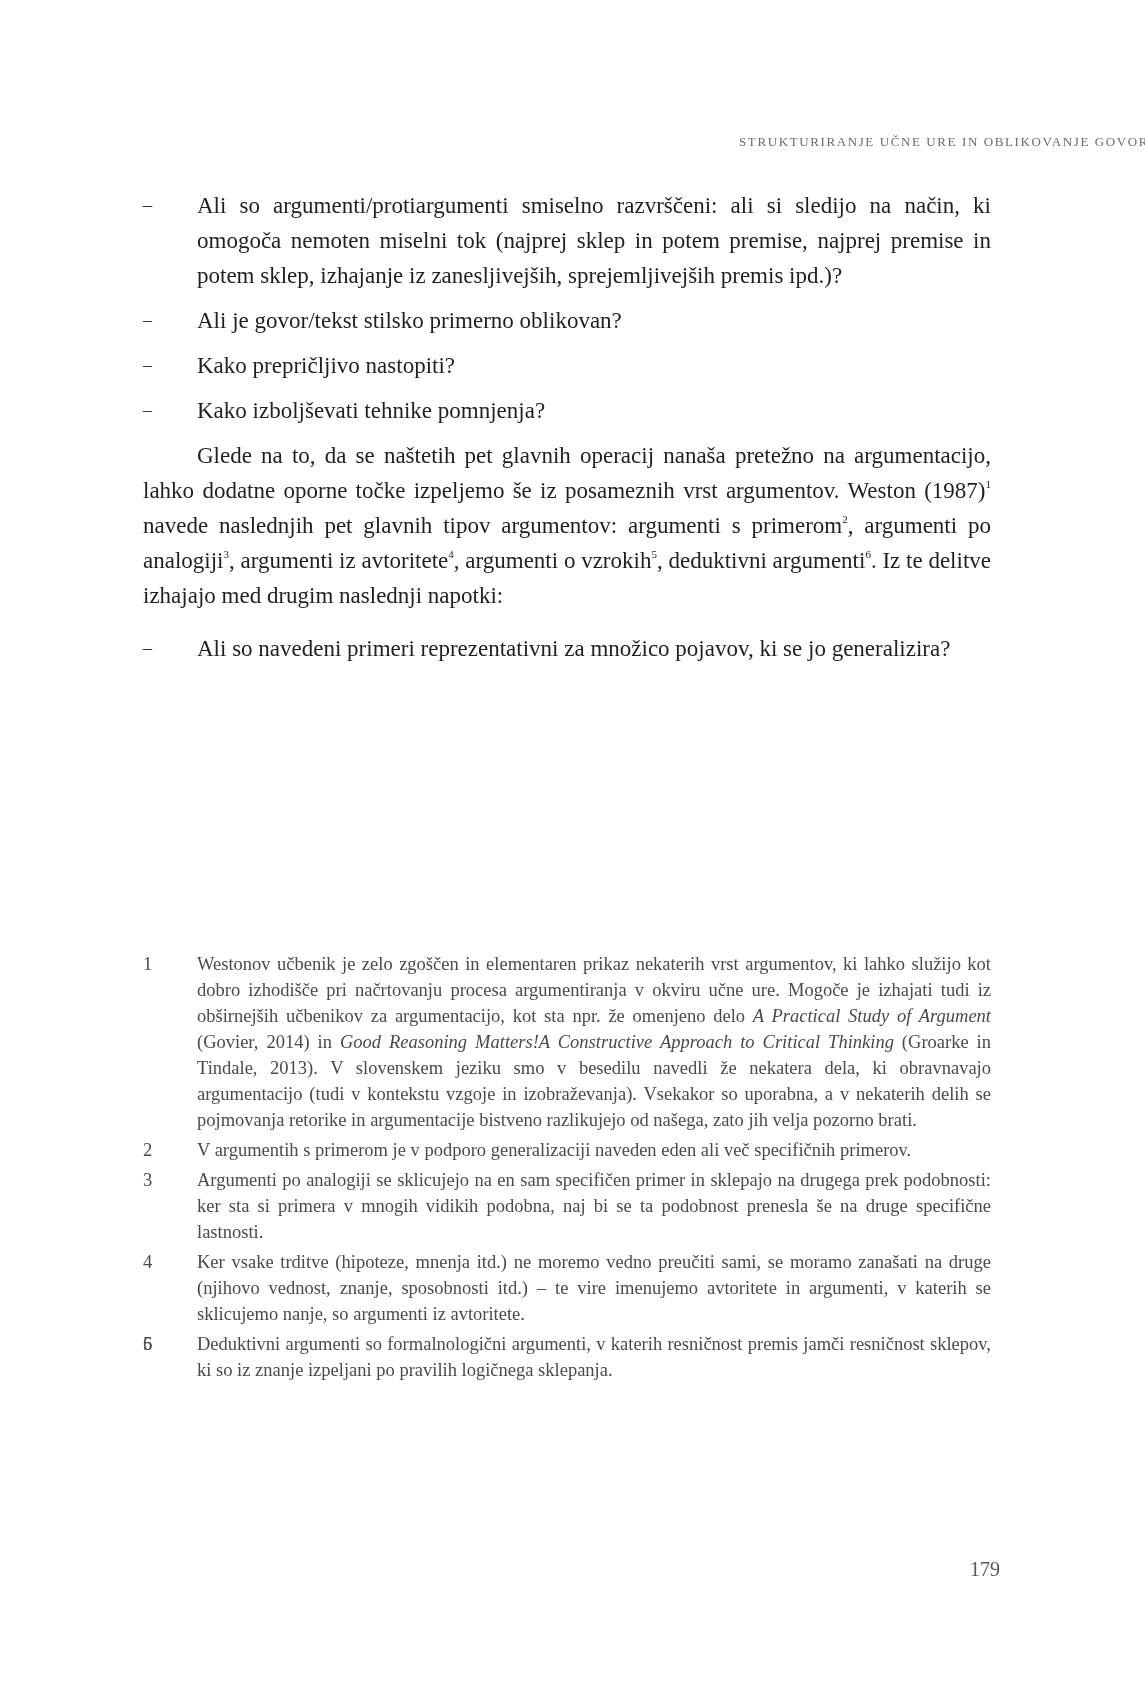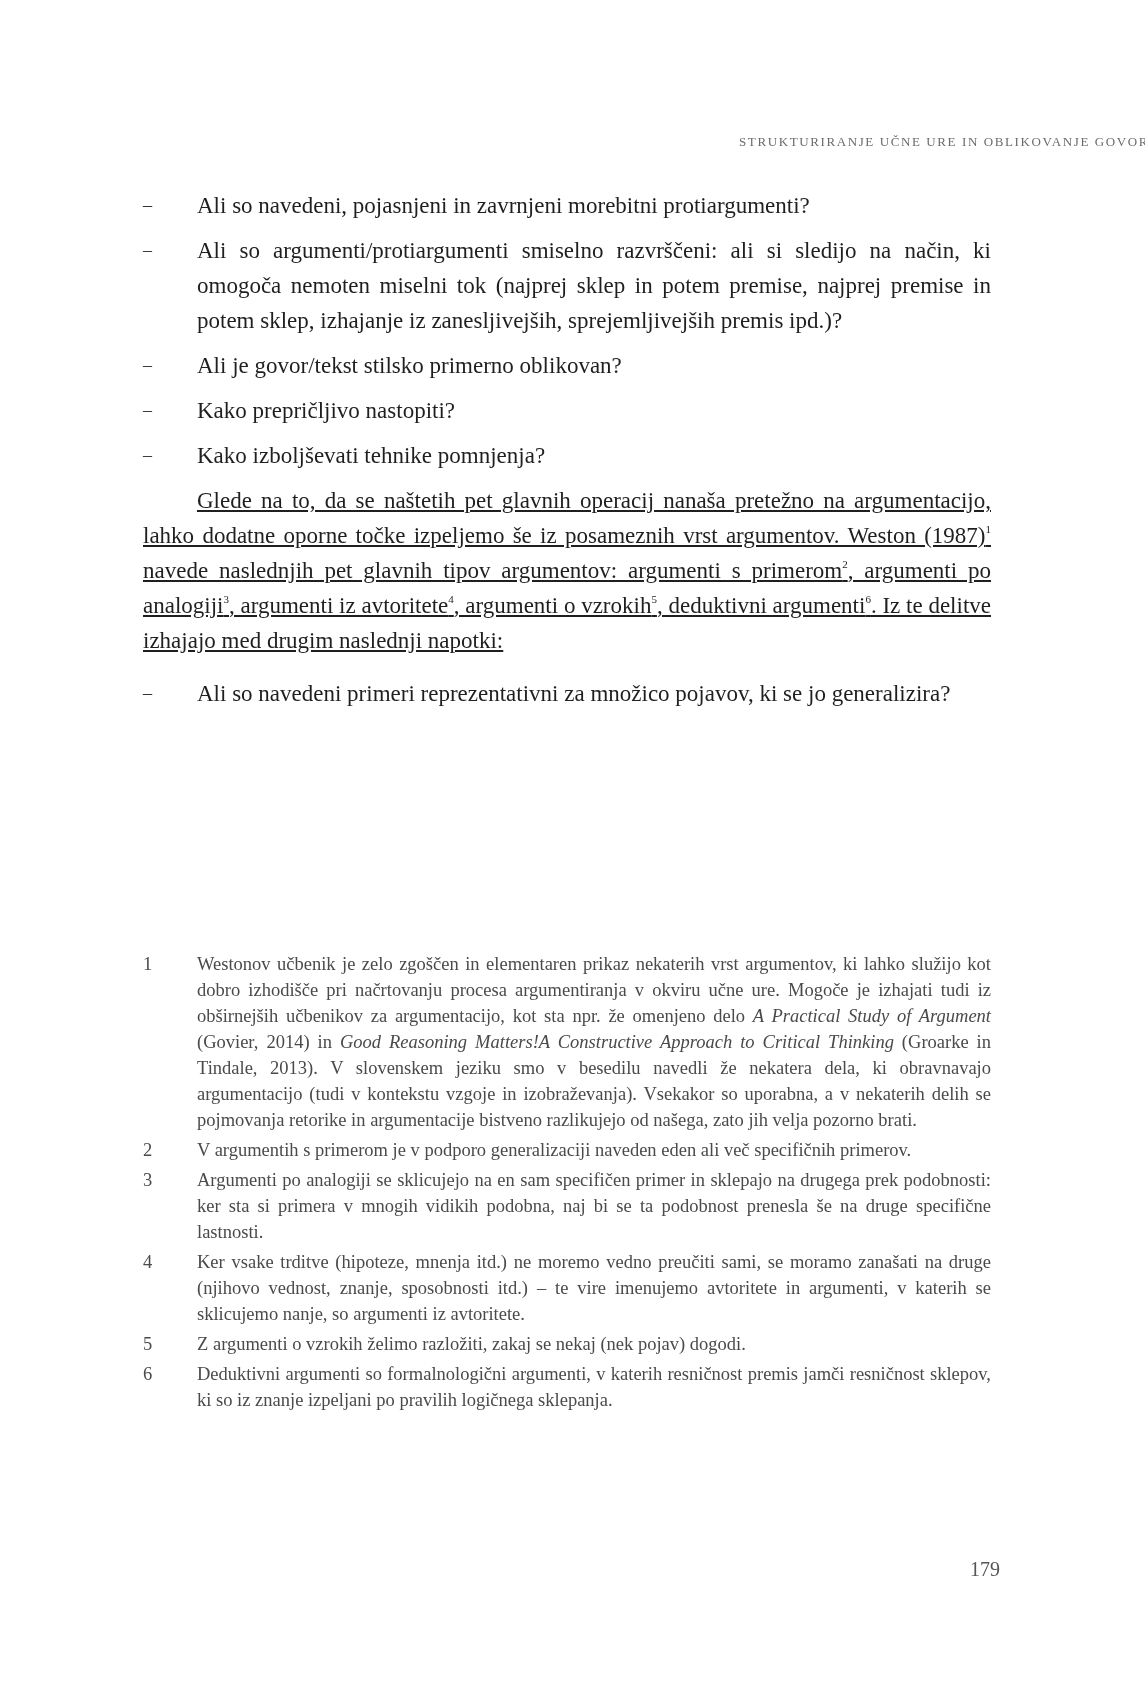--- a/index.html
+++ b/index.html
@@ -6,38 +6,38 @@
   body { width: 1145px; height: 1684px; position: relative; overflow: hidden;
          font-family: "Liberation Serif", "DejaVu Serif", serif; color: #1f1f1f; }
   .running-head { position: absolute; top: 134px; left: 0; width: 1136px; text-align: right;
                   font-size: 13px; letter-spacing: 1.6px; color: #6b6b6b; margin-left: 24px; }
   .main { position: absolute; left: 143px; top: 178px; width: 848px; }
   .bullets { margin: 0; padding: 0; list-style: none; }
   .bullet { position: relative; padding-left: 54px; font-size: 23px; line-height: 35px;
             margin-bottom: 10px; text-align: justify; }
   .bullet .dash { position: absolute; left: 0; top: 0; color: #333; font-size: 18px; }
   .para { font-size: 23px; line-height: 35px; text-align: justify; text-indent: 54px;
-          margin: 8px 0 18px 0; text-decoration: underline; }
+          margin: 8px 0 18px 0; }
   sup { font-size: 11px; line-height: 0; vertical-align: 10px; }
   .footnotes { position: absolute; left: 143px; top: 951px; width: 848px; color: #4a4a4a; }
   .fn { position: relative; padding-left: 54px; font-size: 18.5px; line-height: 26px;
         margin-bottom: 4px; text-align: justify; }
   .fn .num { position: absolute; left: 0; top: 0; }
   .fn em { }
   .page-number { position: absolute; left: 970px; top: 1558px; font-size: 20px; color: #555; }
 </style>
 </head>
 <body>
 
 <div class="running-head">STRUKTURIRANJE UČNE URE IN OBLIKOVANJE GOVORA</div>
 
 <div class="main">
   <ul class="bullets">
     <li class="bullet"><span class="dash">–</span></li>
-    <li class="bullet"><span class="dash">–</span><span>Ali so navedeni, pojasnjeni in zavrnjeni morebitni protiargumenti?</span></li>
+    <li class="bullet"><span class="dash">–</span></li>
     <li class="bullet"><span class="dash">–</span><span>Ali so argumenti/protiargumenti smiselno razvrščeni: ali si sledijo na način, ki omogoča nemoten miselni tok (najprej sklep in potem premise, najprej premise in potem sklep, izhajanje iz zanesljivejših, sprejemljivejših premis ipd.)?</span></li>
     <li class="bullet"><span class="dash">–</span><span>Ali je govor/tekst stilsko primerno oblikovan?</span></li>
     <li class="bullet"><span class="dash">–</span><span>Kako prepričljivo nastopiti?</span></li>
     <li class="bullet"><span class="dash">–</span><span>Kako izboljševati tehnike pomnjenja?</span></li>
   </ul>
 
   <p class="para"><span>Glede na to, da se naštetih pet glavnih operacij nanaša pretežno na argumentacijo, lahko dodatne oporne točke izpeljemo še iz posameznih vrst argumentov. Weston (1987)</span><sup>1</sup><span> navede naslednjih pet glavnih tipov argumentov: argumenti s primerom</span><sup>2</sup><span>, argumenti po analogiji</span><sup>3</sup><span>, argumenti iz avtoritete</span><sup>4</sup><span>, argumenti o vzrokih</span><sup>5</sup><span>, deduktivni argumenti</span><sup>6</sup><span>. Iz te delitve izhajajo med drugim naslednji napotki:</span></p>
 
   <ul class="bullets">
     <li class="bullet"><span class="dash">–</span></li>
@@ -57,21 +57,20 @@
   <div class="fn">
     <span class="num">3</span>
     <span>Argumenti po analogiji se sklicujejo na en sam specifičen primer in sklepajo na drugega prek podobnosti: ker sta si primera v mnogih vidikih podobna, naj bi se ta podobnost prenesla še na druge specifične lastnosti.</span>
   </div>
   <div class="fn">
     <span class="num">4</span>
     <span>Ker vsake trditve (hipoteze, mnenja itd.) ne moremo vedno preučiti sami, se moramo zanašati na druge (njihovo vednost, znanje, sposobnosti itd.) – te vire imenujemo avtoritete in argumenti, v katerih se sklicujemo nanje, so argumenti iz avtoritete.</span>
   </div>
   <div class="fn">
     <span class="num">5</span>
-    <span>Z argumenti o vzrokih želimo razložiti, zakaj se nekaj (nek pojav) dogodi.</span>
   </div>
   <div class="fn">
     <span class="num">6</span>
     <span>Deduktivni argumenti so formalnologični argumenti, v katerih resničnost premis jamči resničnost sklepov, ki so iz znanje izpeljani po pravilih logičnega sklepanja.</span>
   </div>
 </div>
 
 <div class="page-number">179</div>
 
 </body></html>

